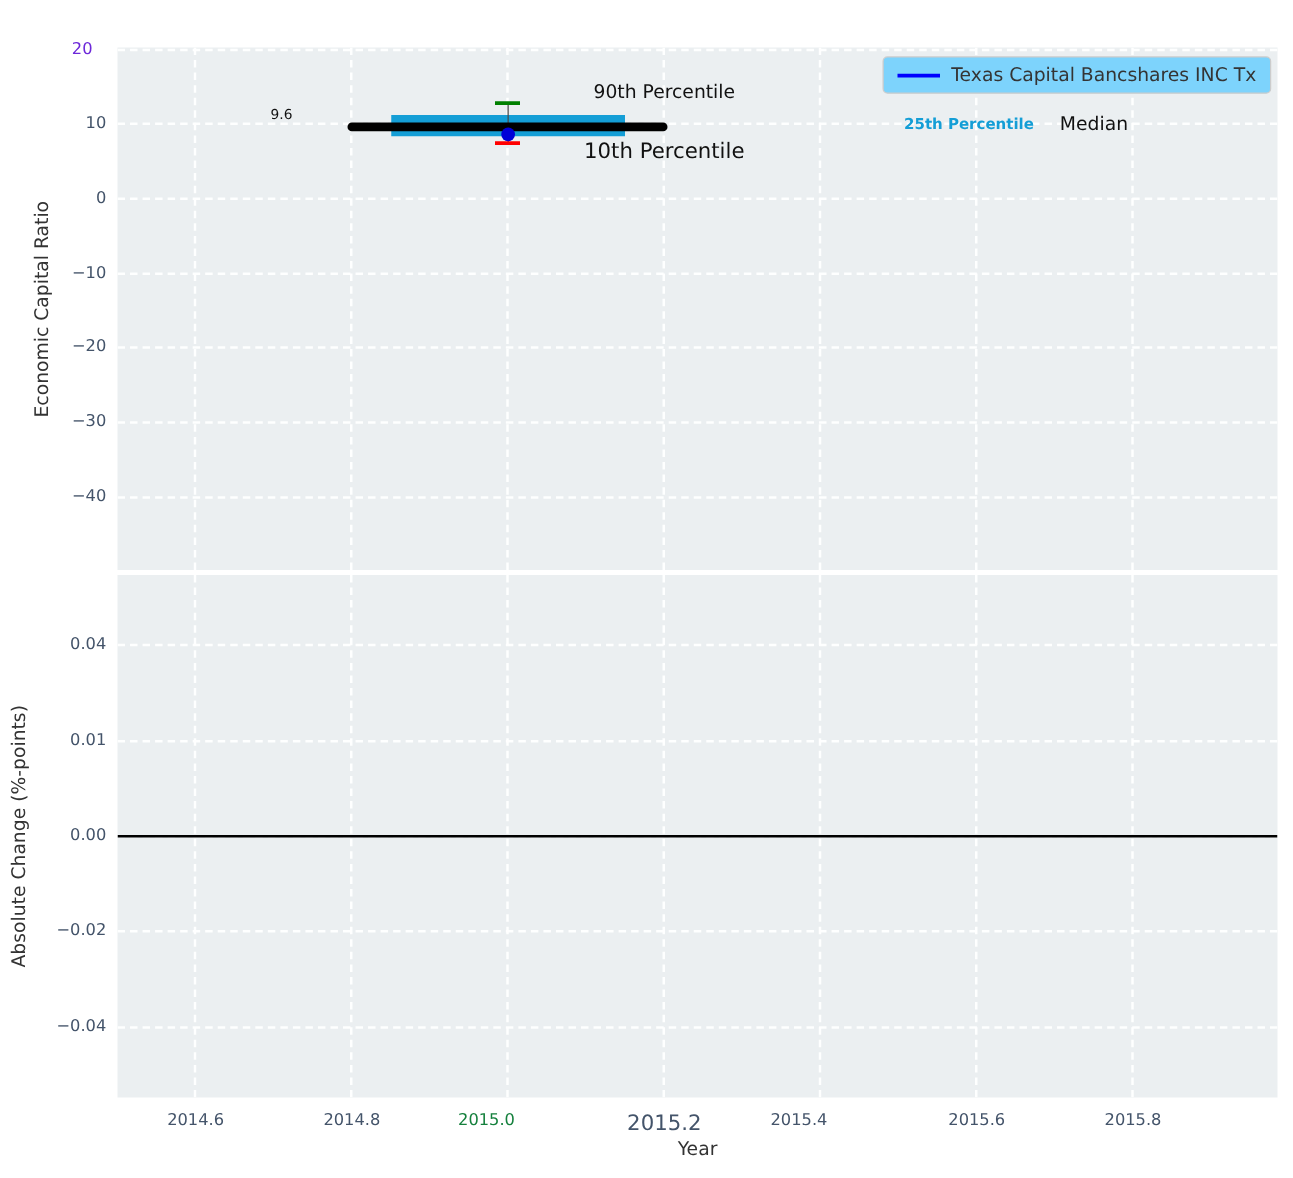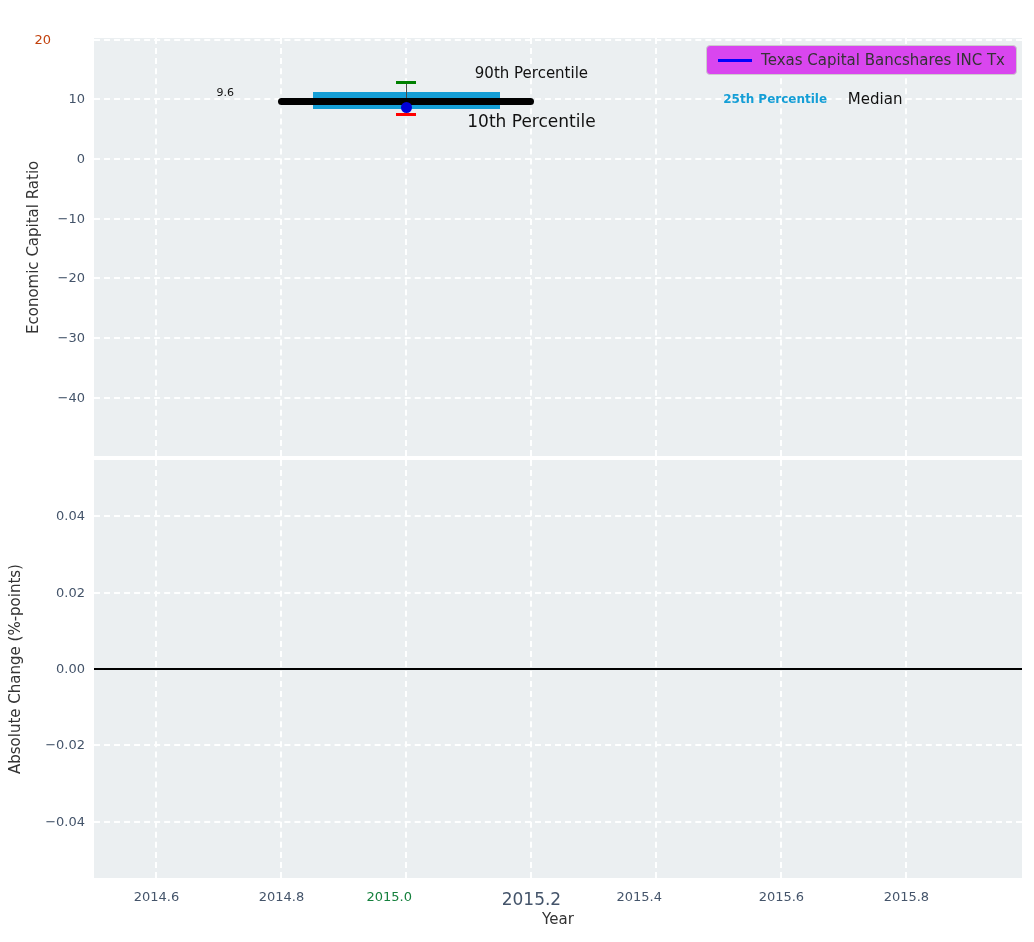--- a/index.html
+++ b/index.html
@@ -17,21 +17,21 @@
     display:flex;align-items:center;justify-content:center;
     font-size:15px;color:#333333;height:418px;white-space:nowrap;
   }
   .xlabel{
     position:absolute;left:94px;width:928px;top:910px;text-align:center;
     font-size:15px;color:#333333;
   }
   .legend-box{
     position:absolute;top:45px;right:17px;height:30px;
     display:flex;align-items:center;gap:9px;padding:0 11px;
-    background:#d946ef;border:1px solid #cccccc;border-radius:4px;
+    background:#7dd3fc;border:1px solid #cccccc;border-radius:4px;
     box-sizing:border-box;
   }
   .legend-line{width:34px;height:3px;}
   .legend-label{font-size:15px;color:#343434;white-space:nowrap;}
 </style>
 </head>
 <body>
 
 <div id="figure">
 
@@ -74,34 +74,34 @@
     </div>
 
   <div class="ylabel" style="left:24px;top:38px;">Economic Capital Ratio</div>
   <div class="ylabel" style="left:6px;top:460px;">Absolute Change (%-points)</div>
   <div class="xlabel">Year</div>
 
   <div class="legend-box">
     <span class="legend-line" style="background: rgb(0, 0, 255);"></span>
     <span class="legend-label">Texas Capital Bancshares INC Tx</span>
   </div>
-<div style="position: absolute; right: 983px; top: 30.7889px; height: 18px; line-height: 18px; font-size: 13px; color: #c2410c;">20</div>
+<div style="position: absolute; right: 960px; top: 30.7889px; height: 18px; line-height: 18px; font-size: 13px; color: #6d28d9;">20</div>
     <div style="position: absolute; right: 949px; top: 90.418px; height: 18px; line-height: 18px; font-size: 13px; color: rgb(68, 84, 106);">10</div>
     <div style="position: absolute; right: 949px; top: 150.047px; height: 18px; line-height: 18px; font-size: 13px; color: rgb(68, 84, 106);">0</div>
     <div style="position: absolute; right: 949px; top: 209.676px; height: 18px; line-height: 18px; font-size: 13px; color: rgb(68, 84, 106);">−10</div>
     <div style="position: absolute; right: 949px; top: 269.305px; height: 18px; line-height: 18px; font-size: 13px; color: rgb(68, 84, 106);">−20</div>
     <div style="position: absolute; right: 949px; top: 328.934px; height: 18px; line-height: 18px; font-size: 13px; color: rgb(68, 84, 106);">−30</div>
     <div style="position: absolute; right: 949px; top: 388.563px; height: 18px; line-height: 18px; font-size: 13px; color: rgb(68, 84, 106);">−40</div>
     <div style="position: absolute; left: 225.232px; top: 91.6662px; transform: translate(-50%, -50%); white-space: nowrap; font-size: 11px; color: rgb(17, 17, 17); font-weight: normal;">9.6</div>
     <div style="position: absolute; left: 531.441px; top: 73.1812px; transform: translate(-50%, -50%); white-space: nowrap; font-size: 15px; color: rgb(17, 17, 17); font-weight: normal;">90th Percentile</div>
     <div style="position: absolute; left: 531.441px; top: 120.884px; transform: translate(-50%, -50%); white-space: nowrap; font-size: 17px; color: rgb(17, 17, 17); font-weight: normal;">10th Percentile</div>
     <div style="position: absolute; left: 775.158px; top: 99.418px; transform: translate(-50%, -50%); white-space: nowrap; font-size: 12px; color: rgb(20, 158, 214); font-weight: bold;">25th Percentile</div>
     <div style="position: absolute; left: 875.145px; top: 99.418px; transform: translate(-50%, -50%); white-space: nowrap; font-size: 15px; color: rgb(17, 17, 17); font-weight: normal;">Median</div>
     <div style="position: absolute; right: 949px; top: 507.166px; height: 18px; line-height: 18px; font-size: 13px; color: rgb(68, 84, 106);">0.04</div>
-    <div style="position: absolute; right: 949px; top: 583.583px; height: 18px; line-height: 18px; font-size: 13px; color: rgb(68, 84, 106);">0.02</div>
+    <div style="position: absolute; right: 949px; top: 583.583px; height: 18px; line-height: 18px; font-size: 13px; color: rgb(68, 84, 106);">0.01</div>
     <div style="position: absolute; right: 949px; top: 660px; height: 18px; line-height: 18px; font-size: 13px; color: rgb(68, 84, 106);">0.00</div>
     <div style="position: absolute; right: 949px; top: 736.417px; height: 18px; line-height: 18px; font-size: 13px; color: rgb(68, 84, 106);">−0.02</div>
     <div style="position: absolute; right: 949px; top: 812.834px; height: 18px; line-height: 18px; font-size: 13px; color: rgb(68, 84, 106);">−0.04</div>
     <div style="position: absolute; left: 116.492px; top: 889px; width: 80px; text-align: center; font-size: 13px; color: rgb(68, 84, 106);">2014.6</div>
     <div style="position: absolute; left: 241.475px; top: 889px; width: 80px; text-align: center; font-size: 13px; color: rgb(68, 84, 106);">2014.8</div>
     <div style="position: absolute; left: 366.458px; top: 889px; width: 80px; font-size: 13px; color: #15803d;">2015.0</div>
     <div style="position: absolute; left: 491.441px; top: 889px; width: 80px; text-align: center; font-size: 17px; color: rgb(68, 84, 106);">2015.2</div>
     <div style="position: absolute; left: 616.424px; top: 889px; width: 80px; text-align: left; font-size: 13px; color: rgb(68, 84, 106);">2015.4</div>
     <div style="position: absolute; left: 741.407px; top: 889px; width: 80px; text-align: center; font-size: 13px; color: rgb(68, 84, 106);">2015.6</div>
     <div style="position: absolute; left: 866.391px; top: 889px; width: 80px; text-align: center; font-size: 13px; color: rgb(68, 84, 106);">2015.8</div>

